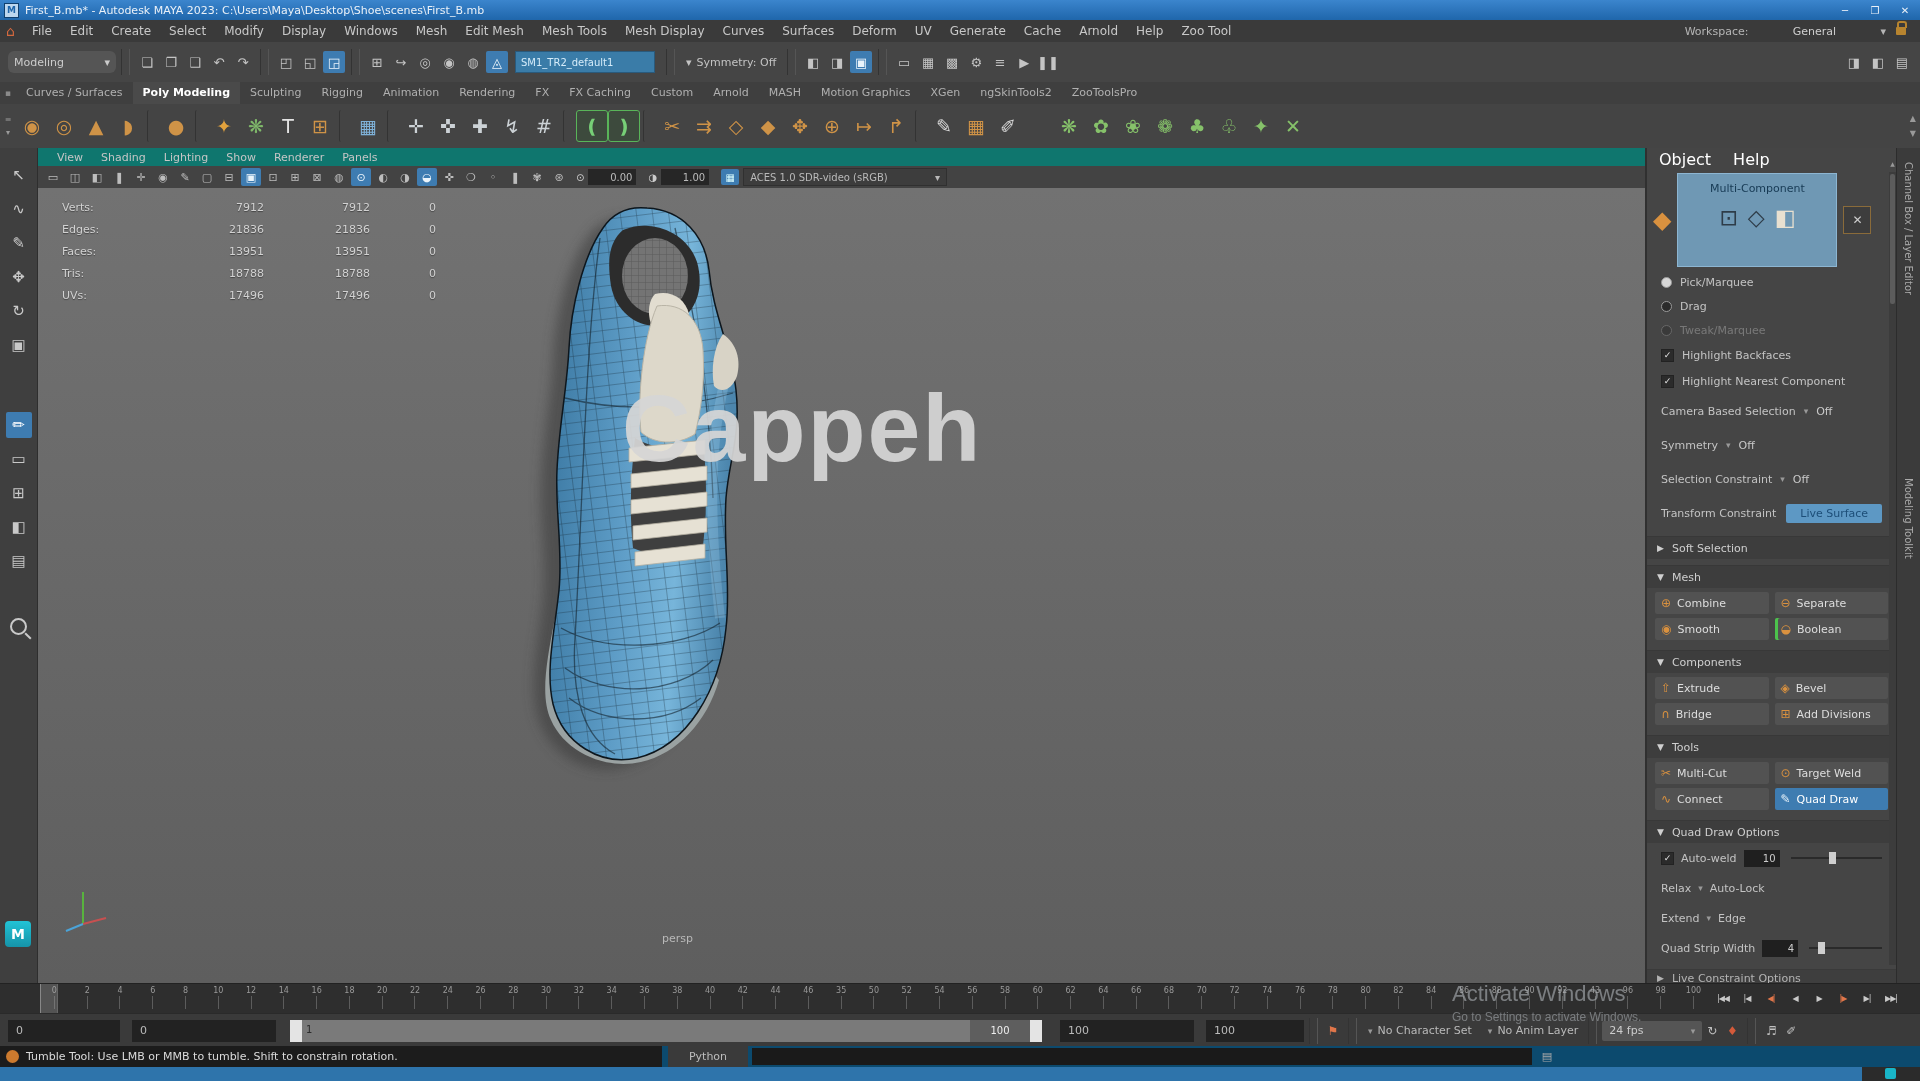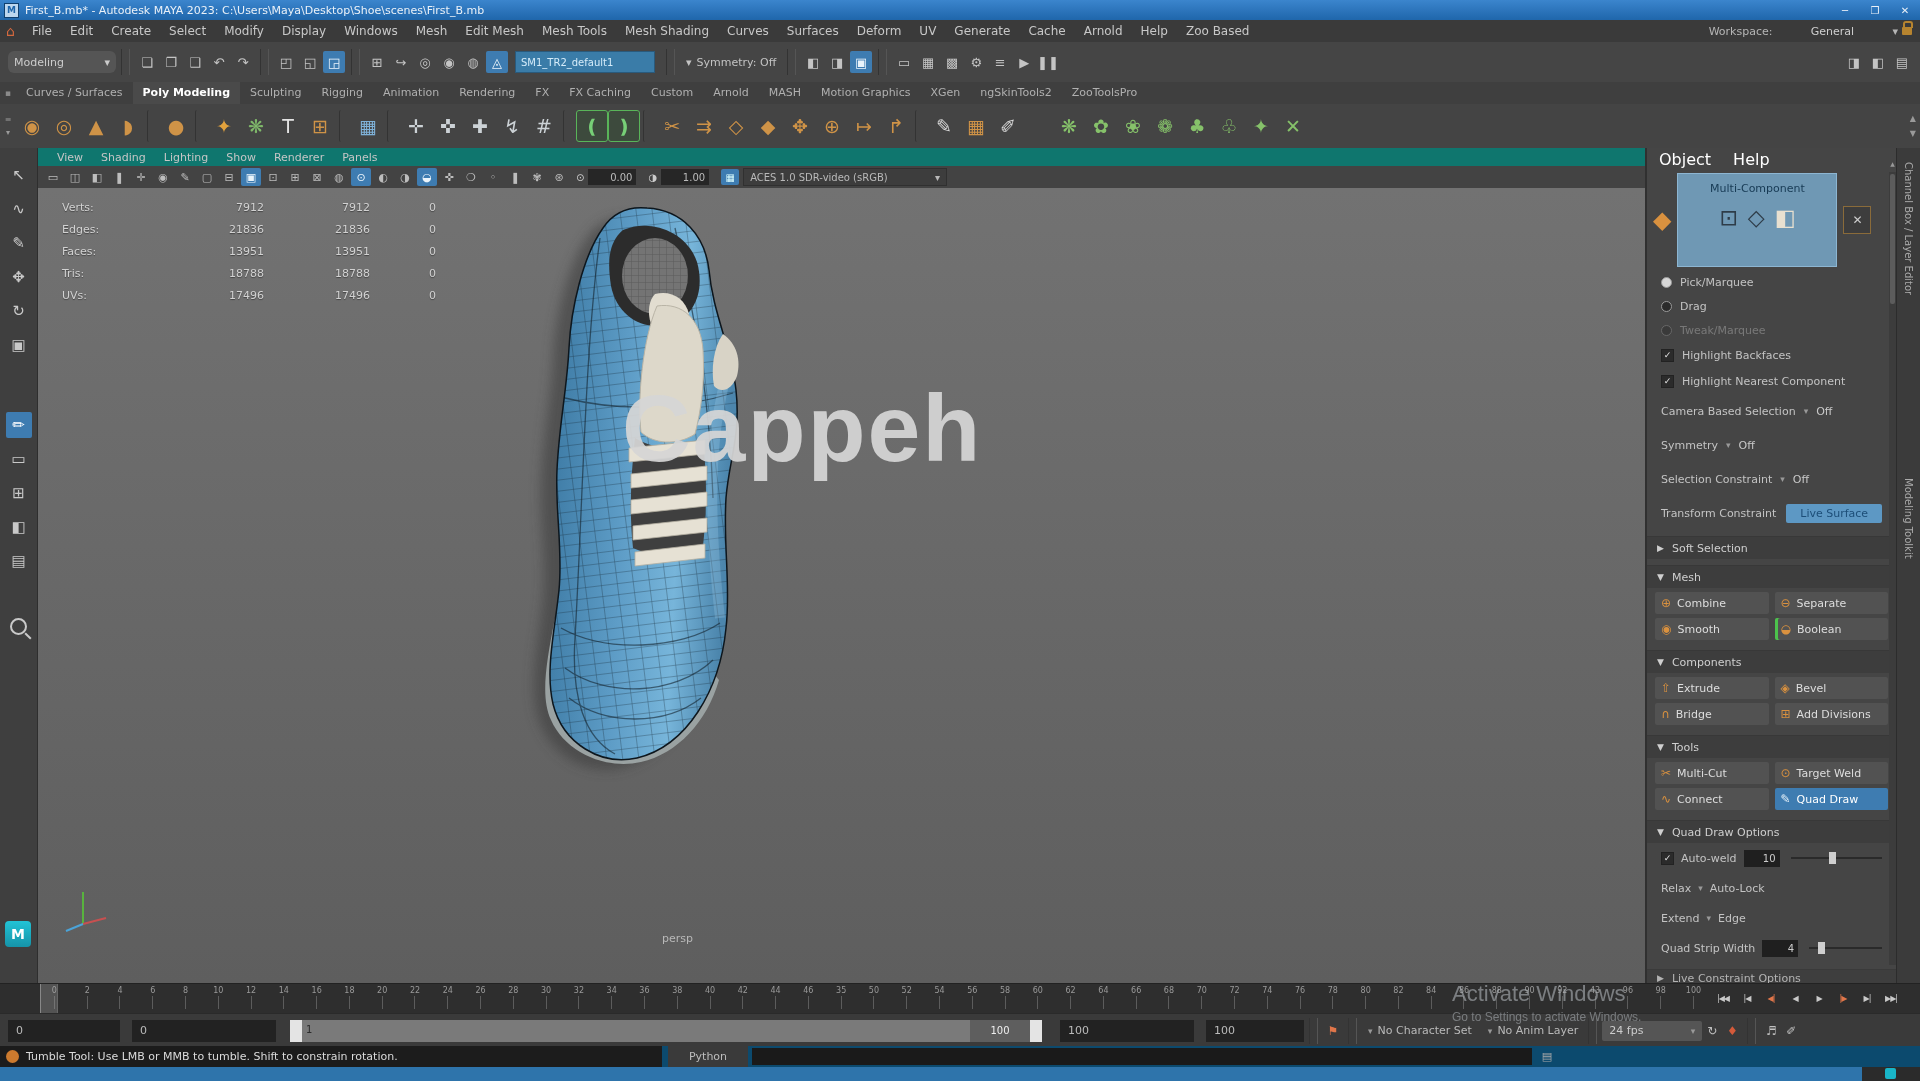--- a/index.html
+++ b/index.html
@@ -7,21 +7,21 @@
   
   .titlebar{position:absolute;left:0;top:0;width:100%;height:20px;background:linear-gradient(#3b85cd,#1f66ab);display:flex;align-items:center;color:#eaf1f8}
   .titlebar .appicon{width:13px;height:13px;margin:0 6px 0 4px;background:#bcd6ee;border:1px solid #0f3f6e;color:#1f66ab;font-size:9px;font-weight:bold;display:flex;align-items:center;justify-content:center}
   .titlebar .title{font-size:11px;white-space:nowrap}
   .winbtns{margin-left:auto;display:flex;height:100%}
   .winbtn{width:30px;display:flex;align-items:center;justify-content:center;font-size:10px;color:#eaf1f8}
   
   .menubar{position:absolute;left:0;top:20px;width:100%;height:22px;background:#3a3a3a;display:flex;align-items:center;border-bottom:1px solid #2e2e2e}
   .home-icon{color:#d4683e;font-size:14px;margin:0 8px 0 6px}
   .menu-item{padding:0 9px;font-size:12px;color:#c8c8c8;line-height:22px;white-space:nowrap}
-  .workspace{margin-left:auto;display:flex;align-items:center;gap:0;padding-right:8px;font-size:11px;color:#b5b5b5}
+  .workspace{margin-left:auto;display:flex;align-items:center;gap:6px;padding-right:14px;font-size:11px;color:#b5b5b5}
   .workspace .wval{min-width:120px;text-align:center;color:#cfcfcf}
   .lock{width:10px;height:8px;background:#b7842f;border-radius:1px;position:relative;margin-left:4px}
   .lock::before{content:'';position:absolute;width:6px;height:5px;border:2px solid #b7842f;border-bottom:none;border-radius:3px 3px 0 0;top:-6px;left:1px}
   
   .statusline{position:absolute;left:0;top:42px;width:100%;height:40px;background:#454545;display:flex;align-items:center;border-bottom:1px solid #303030}
   .mode-dd{width:96px;height:22px;background:#555;border-radius:6px;margin-left:8px;display:flex;align-items:center;justify-content:space-between;padding:0 6px;font-size:11px}
   .sdiv{width:7px;height:26px;margin:0 5px;border-left:1px solid #333;border-right:1px solid #555}
   .sicon{width:22px;height:22px;display:flex;align-items:center;justify-content:center;font-size:13px;color:#c4c4c4;margin:0 1px;border-radius:2px}
   .sicon.active{background:#3e7cb1;color:#e8f3fb}
   .bluefield{width:128px;height:20px;background:#3a7ca8;border:1px solid #2a5a7c;color:#d5ecfa;font-size:10px;display:flex;align-items:center;padding:0 5px;margin:0 6px;white-space:nowrap;overflow:hidden}
@@ -164,30 +164,30 @@
     <span class="menu-item">File</span>
       <span class="menu-item">Edit</span>
       <span class="menu-item">Create</span>
       <span class="menu-item">Select</span>
       <span class="menu-item">Modify</span>
       <span class="menu-item">Display</span>
       <span class="menu-item">Windows</span>
       <span class="menu-item">Mesh</span>
       <span class="menu-item">Edit Mesh</span>
       <span class="menu-item">Mesh Tools</span>
-      <span class="menu-item">Mesh Shading</span>
+      <span class="menu-item">Mesh Display</span>
       <span class="menu-item">Curves</span>
       <span class="menu-item">Surfaces</span>
       <span class="menu-item">Deform</span>
       <span class="menu-item">UV</span>
       <span class="menu-item">Generate</span>
       <span class="menu-item">Cache</span>
       <span class="menu-item">Arnold</span>
       <span class="menu-item">Help</span>
-      <span class="menu-item">Zoo Based</span>
+      <span class="menu-item">Zoo Tool</span>
     <span class="workspace">
       <span>Workspace:</span>
       <span class="wval">General</span>
       <span>▾</span>
       <span class="lock"></span>
     </span>
   </div>
 
   <div class="statusline">
     <span class="mode-dd">

